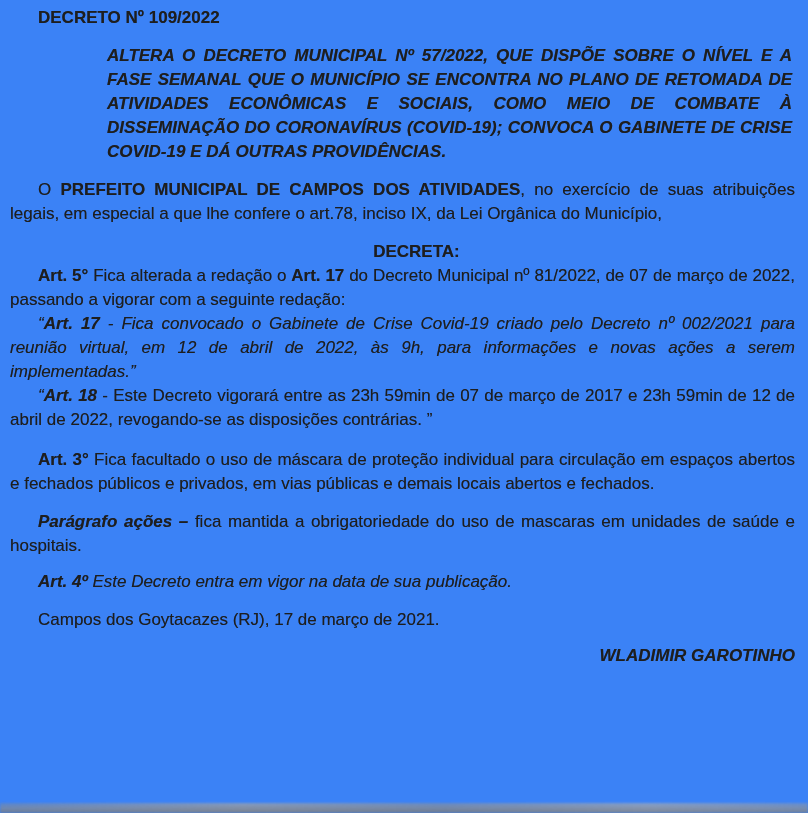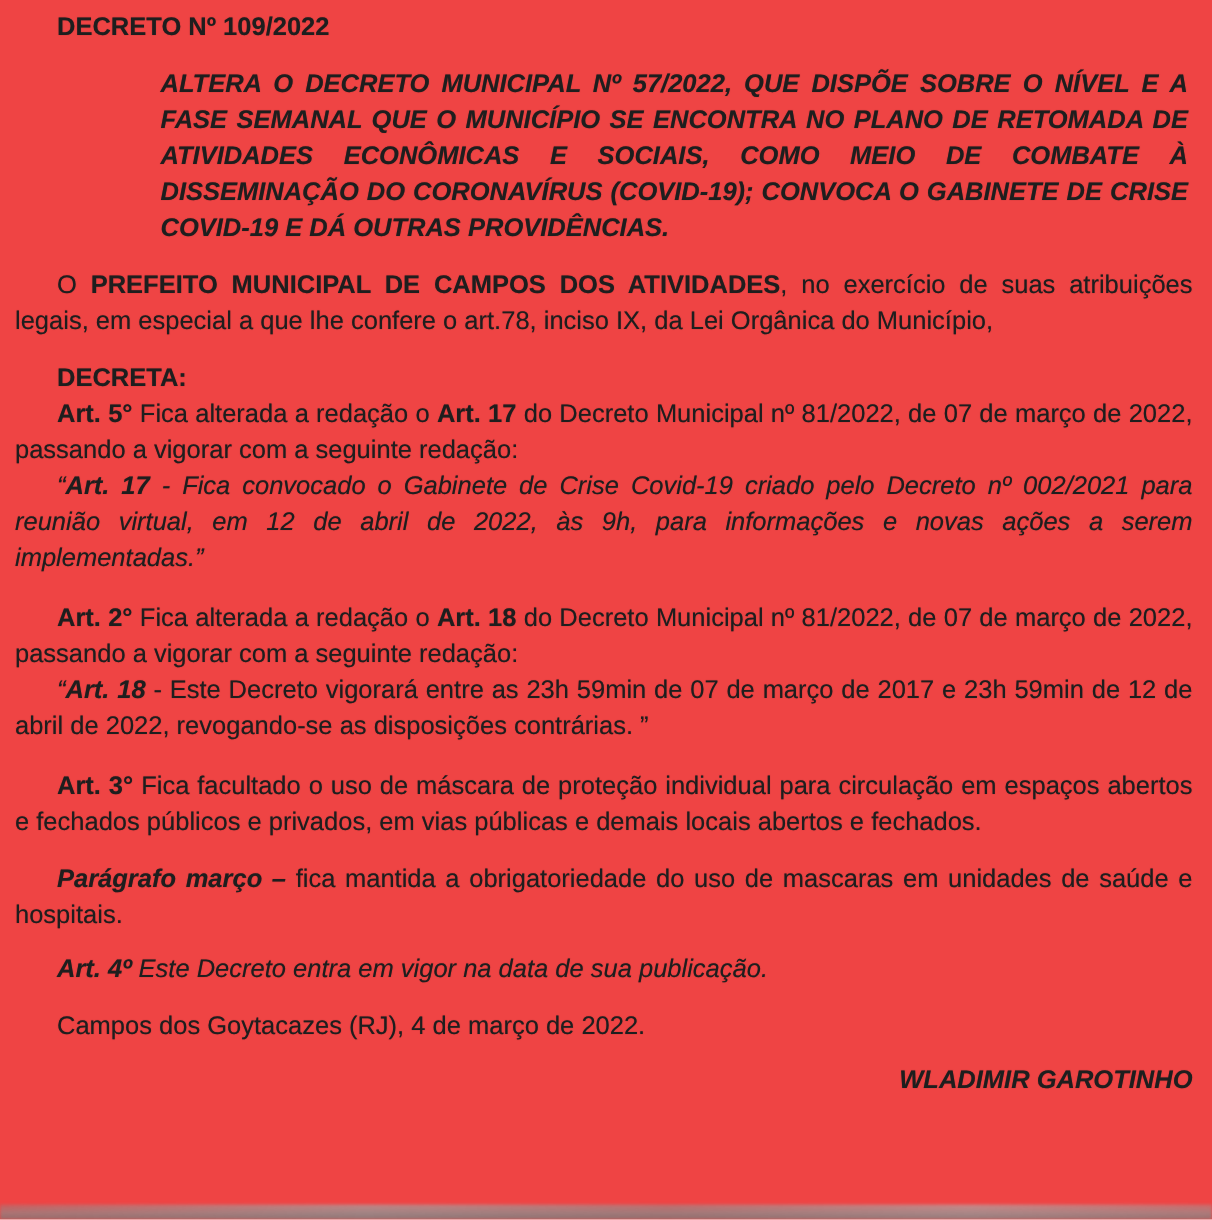--- a/index.html
+++ b/index.html
@@ -7,21 +7,21 @@
     padding: 0;
     background: #ffffff;
   }
   .page {
     position: relative;
     width: 808px;
     height: 813px;
     overflow: hidden;
     box-sizing: border-box;
     padding: 6px 13px 0 10px;
-    background: #ef4444;
+    background: #3b82f6;
     font-family: "Liberation Sans", sans-serif;
     color: #1e1e1e;
     text-shadow: 0 0 0.6px rgba(30,30,30,0.55);
   }
   p {
     margin: 0;
     font-size: 17px;
     line-height: 24px;
     text-align: justify;
   }
@@ -35,21 +35,21 @@
     text-align: left;
   }
   .epigraph {
     margin-top: 14px;
     margin-left: 97px;
     margin-right: 3px;
     font-weight: bold;
     font-style: italic;
   }
   .preamble   { margin-top: 14px; text-indent: 28px; }
-  .enacting   { margin-top: 14px; margin-left: 28px; font-weight: bold; text-align: left; }
+  .enacting   { margin-top: 14px; margin-left: 28px; font-weight: bold; text-align: center; }
   .article    { text-indent: 28px; }
   .quote-ital { text-indent: 28px; font-style: italic; }
   .quote-reg  { text-indent: 28px; }
   .mt16 { margin-top: 16px; }
   .mt14 { margin-top: 14px; }
   .mt12 { margin-top: 12px; font-style: italic; }
   .dateline {
     margin-top: 14px;
     margin-left: 28px;
     text-align: left;
@@ -94,42 +94,39 @@
   </p>
 
   <p class="article">
     <span class="b">Art. 5°</span><span> Fica alterada a redação o </span><span class="b">Art. 17</span><span> do Decreto Municipal nº 81/2022, de 07 de março de 2022, passando a vigorar com a seguinte redação:</span>
   </p>
 
   <p class="quote-ital">
     <span>“</span><span class="b">Art. 17</span><span> - Fica convocado o Gabinete de Crise Covid-19 criado pelo Decreto nº 002/2021 para reunião virtual, em 12 de abril de 2022, às 9h, para informações e novas ações a serem implementadas.”</span>
   </p>
 
-  <p class="article mt16">
-    <span class="b">Art. 2°</span><span> Fica alterada a redação o </span><span class="b">Art. 18</span><span> do Decreto Municipal nº 81/2022, de 07 de março de 2022, passando a vigorar com a seguinte redação:</span>
-  </p>
 
   <p class="quote-reg">
     <span class="i">“</span><span class="bi">Art. 18</span><span> - Este Decreto vigorará entre as 23h 59min de 07 de março de 2017 e 23h 59min de 12 de abril de 2022, revogando-se as disposições contrárias. ”</span>
   </p>
 
   <p class="article mt16">
     <span class="b">Art. 3°</span><span> Fica facultado o uso de máscara de proteção individual para circulação em espaços abertos e fechados públicos e privados, em vias públicas e demais locais abertos e fechados.</span>
   </p>
 
   <p class="article mt14">
-    <span class="bi">Parágrafo março –</span><span> fica mantida a obrigatoriedade do uso de mascaras em unidades de saúde e hospitais.</span>
+    <span class="bi">Parágrafo ações –</span><span> fica mantida a obrigatoriedade do uso de mascaras em unidades de saúde e hospitais.</span>
   </p>
 
   <p class="article mt12">
     <span class="b">Art. 4º</span><span> Este Decreto entra em vigor na data de sua publicação.</span>
   </p>
 
   <p class="dateline">
-    <span>Campos dos Goytacazes (RJ), 4 de março de 2022.</span>
+    <span>Campos dos Goytacazes (RJ), 17 de março de 2021.</span>
   </p>
 
   <div class="signature">
     <p class="bi">
       <span>WLADIMIR GAROTINHO</span>
     </p>
   </div>
 
   <div class="scan-edge"></div>
 

